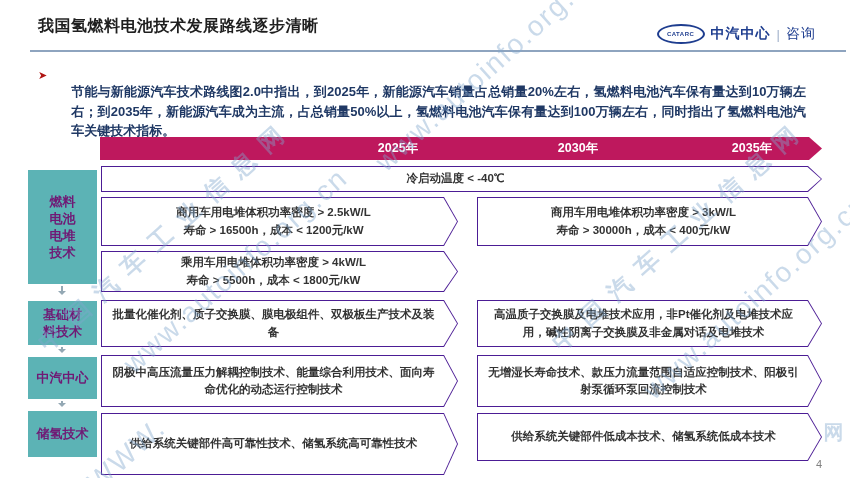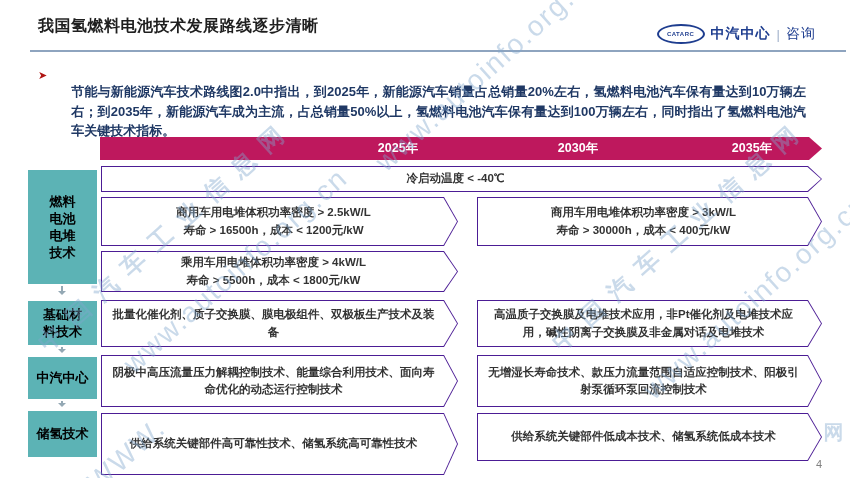--- a/index.html
+++ b/index.html
@@ -43,21 +43,21 @@
   }
   .year {
     position:absolute; top:0; height:23px; line-height:23px;
     color:#ffffff; font-weight:bold; font-size:12.5px;
     transform:translateX(-50%); white-space:nowrap;
   }
 
   
   .cat {
     position:absolute; left:28px; width:69px; background:#5cb3b5;
-    color:#000000; font-weight:bold; font-size:13px; line-height:1.32;
+    color:#701a75; font-weight:bold; font-size:13px; line-height:1.32;
     display:flex; align-items:center; justify-content:center;
     text-align:center; white-space:pre-line;
   }
   .flow-arrow { position:absolute; left:61px; width:2px; background:#94a8b4; }
   .flow-arrow::after {
     content:""; position:absolute; left:-3px; bottom:-6px;
     border:4px solid transparent; border-top-color:#94a8b4;
   }
 
   

